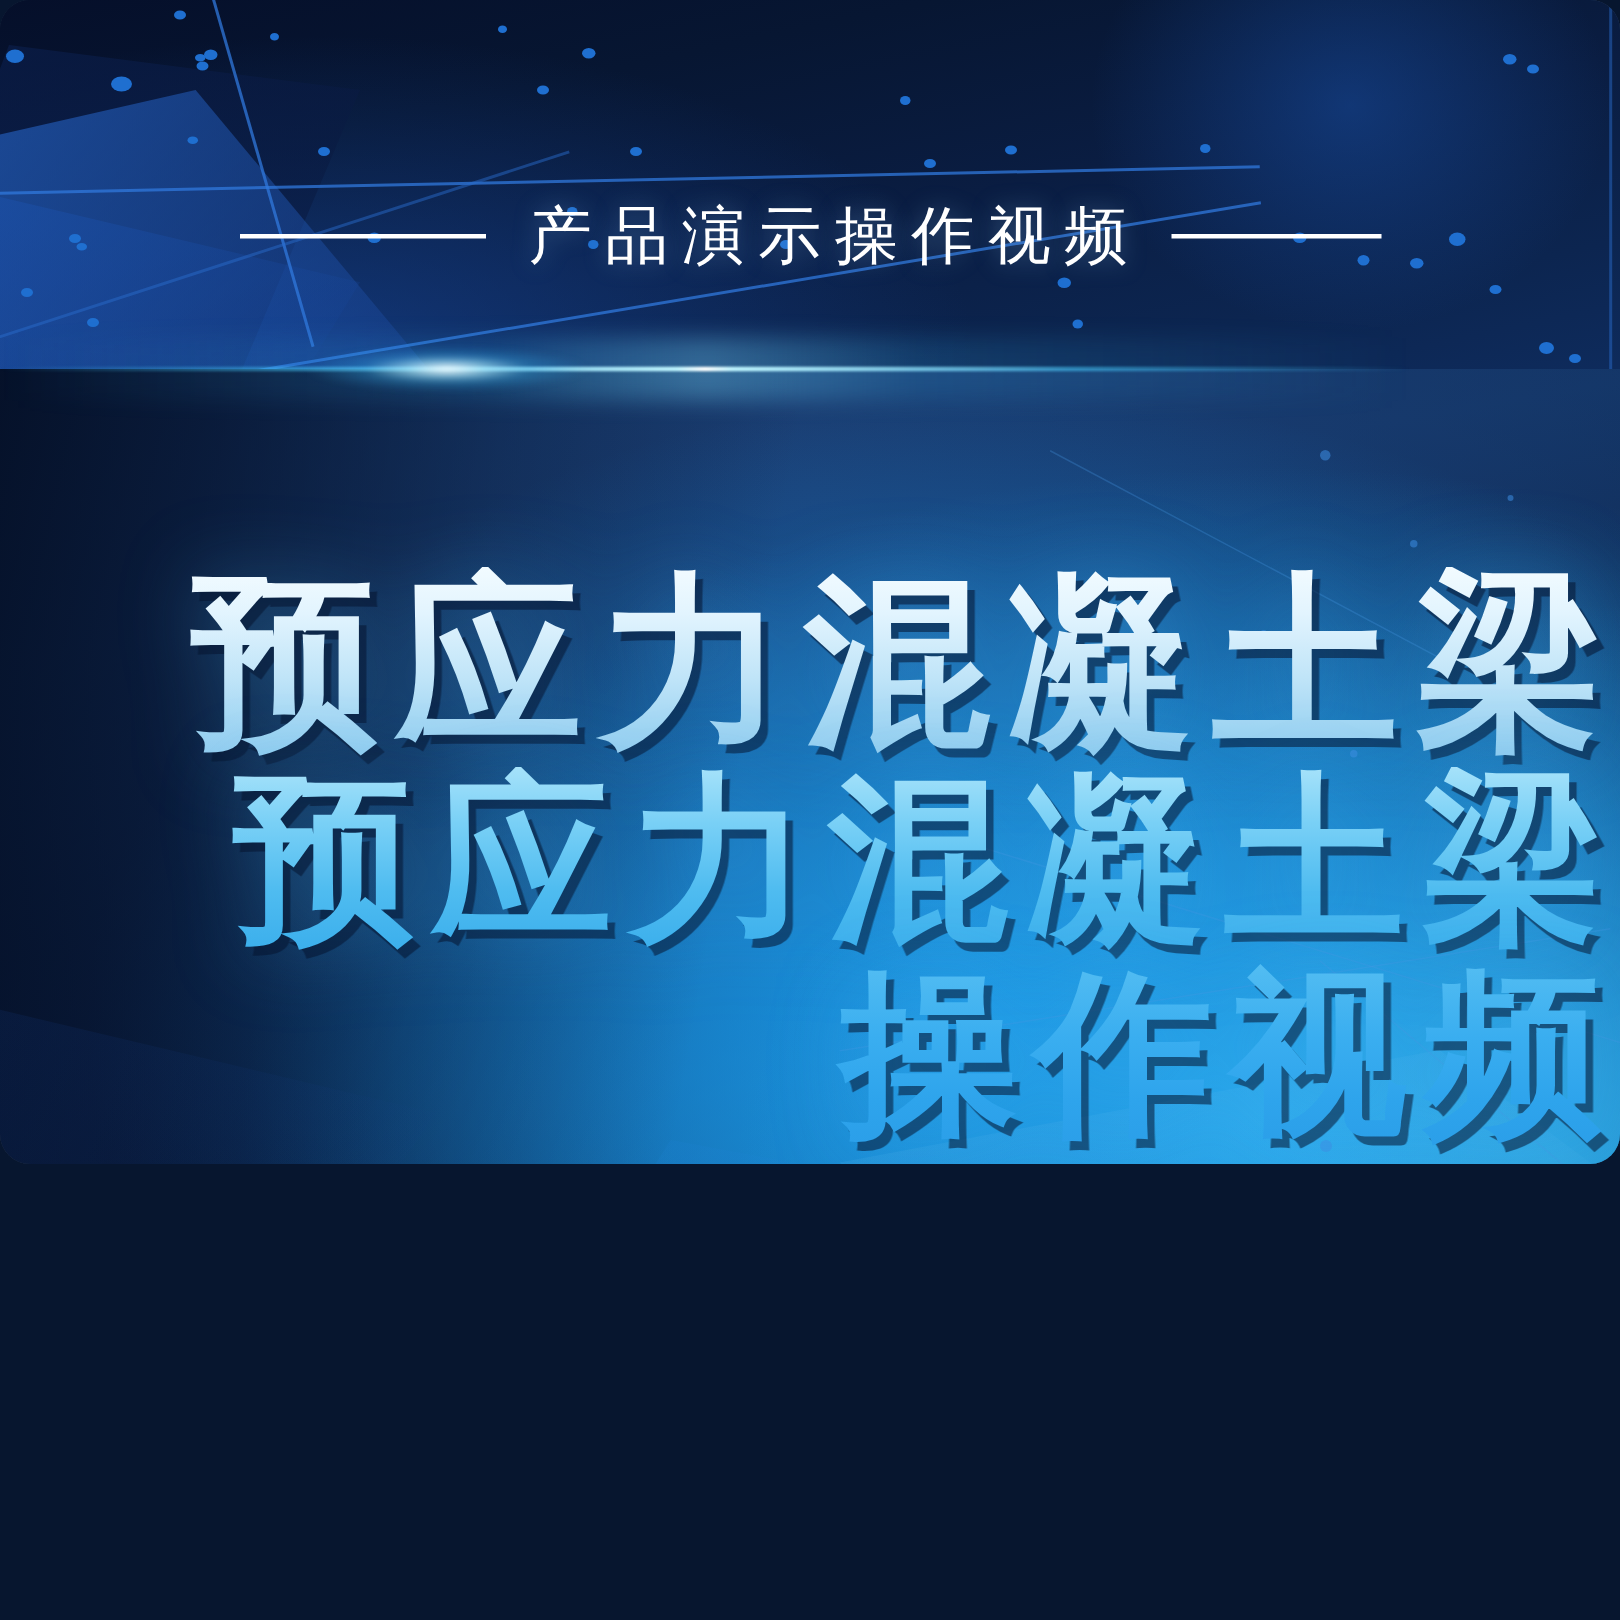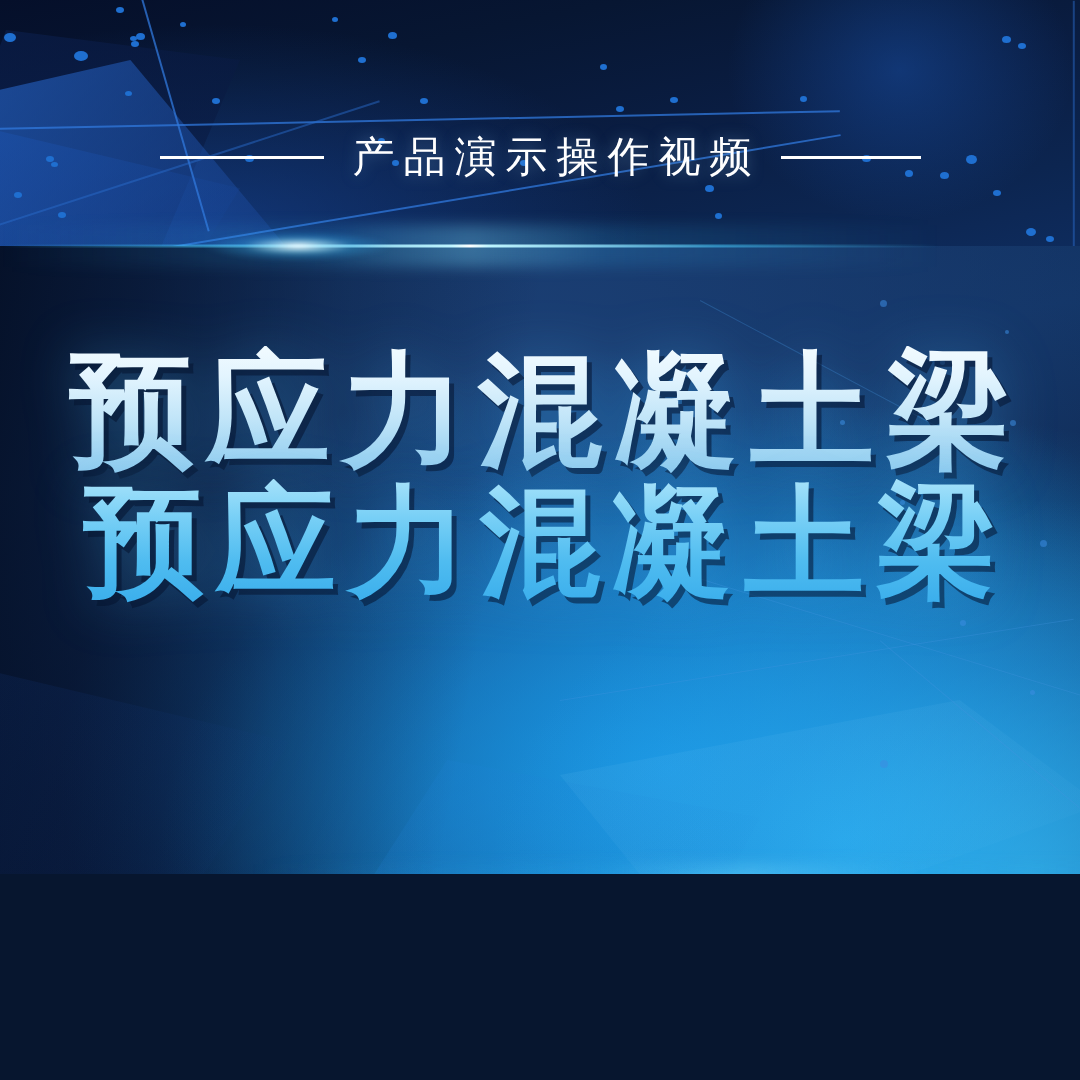--- a/index.html
+++ b/index.html
@@ -5,23 +5,24 @@
   * { margin:0; padding:0; box-sizing:border-box; }
   html, body {
     width:1080px; height:1080px;
     background:#07162f;
     font-family:"Liberation Sans", sans-serif;
     overflow:hidden;
   }
 
   #poster{
     position:relative;
-    width:1080px; height:874px;
+    width:1080px; height:776px;
     overflow:hidden;
     background:#404040;
+    border-radius:20px;
   }
 
   
   .bg-base{
     position:absolute; inset:0;
     background:
       radial-gradient(ellipse 1100px 700px at 78% 96%, #1ea0e8 0%, rgba(30,160,232,0) 62%),
       radial-gradient(ellipse 900px 620px at 62% 88%, #1384d8 0%, rgba(19,132,216,0) 68%),
       radial-gradient(ellipse 1000px 800px at 50% 42%, #1b3f74 0%, rgba(27,63,116,0) 72%),
       linear-gradient(170deg, #0d2450 0%, #102d5c 26%, #123465 46%, #0d2750 66%, #0a1e43 100%);
@@ -165,22 +166,22 @@
     font-weight:300;
     letter-spacing:9px;
     text-indent:9px;
     line-height:1;
     white-space:nowrap;
     text-shadow:0 0 16px rgba(150,210,255,.35);
   }
 
   
   .title-wrap{
-    position:absolute; left:0; top:346px; width:1080px;
-    z-index:30; text-align:center;
+    position:absolute; left:0; top:378px; width:1080px;
+    z-index:30; text-align:right;
   }
   .tline{
     display:block;
     white-space:nowrap;
     font-weight:700;
     line-height:1.04;
     letter-spacing:12px;
     text-indent:12px;
     -webkit-background-clip:text;
     background-clip:text;
@@ -349,15 +350,16 @@
 
   <div class="header">
     <div class="hrule left"></div>
     <div class="header-title">产品演示操作视频</div>
     <div class="hrule right"></div>
   </div>
 
   <div class="title-wrap">
     <span class="tline" id="title-line-1">预应力混凝土梁</span>
     <span class="tline" id="title-line-2">预应力混凝土梁</span>
+    <span class="tline" id="title-line-3">操作视频</span>
   </div>
 
 </div>
 
 </body></html>

